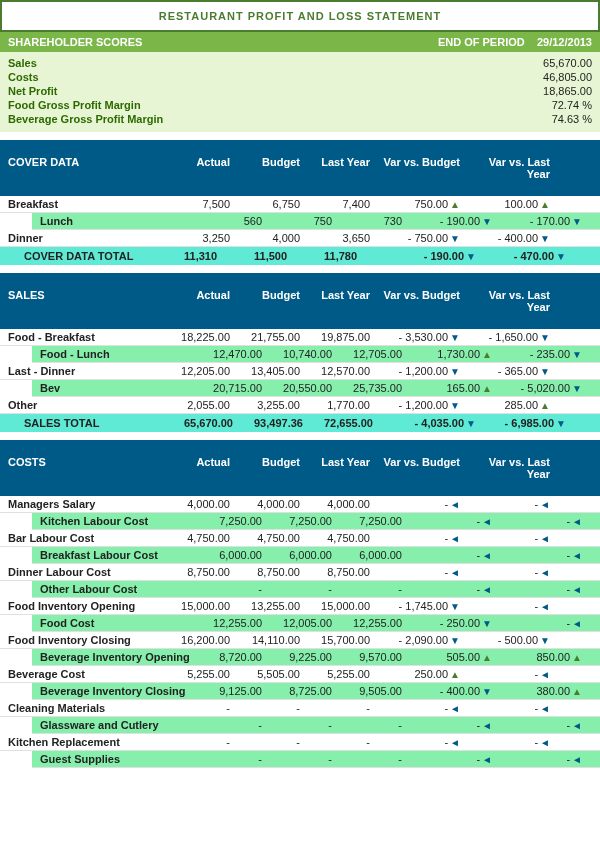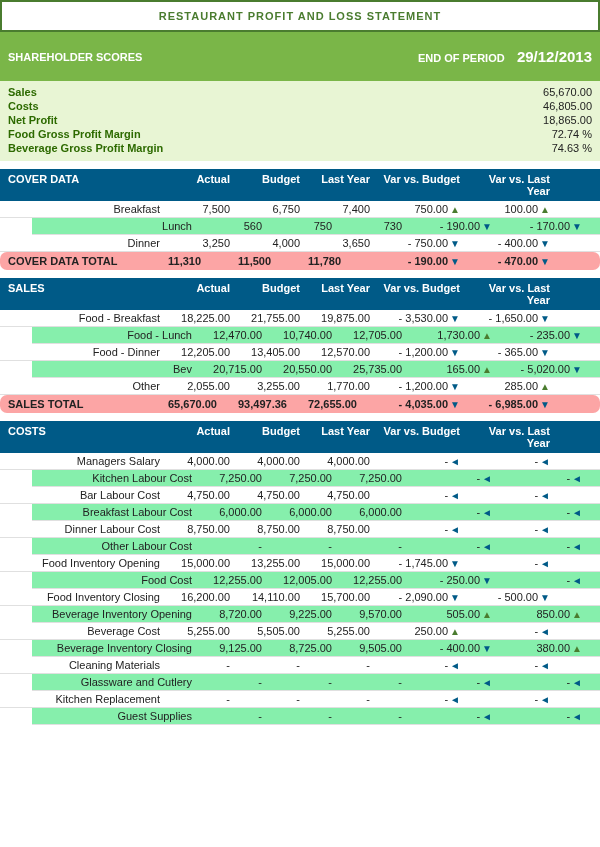--- a/index.html
+++ b/index.html
@@ -20,21 +20,21 @@
       color: #4a7c2f;
       padding: 8px 0;
       letter-spacing: 1px;
     }
     
     .shareholder-header {
       background: #7ab648;
       display: flex;
       justify-content: space-between;
       align-items: center;
-      padding: 16px 8px;
+      padding: 4px 8px;
       color: #fff;
       font-weight: bold;
       font-size: 11px;
     }
     .shareholder-body {
       background: #e8f5d4;
       padding: 4px 8px 6px 8px;
     }
     .shareholder-row {
       display: flex;
@@ -45,68 +45,67 @@
     .shareholder-label { color: #2d6a00; font-weight: bold; }
     .shareholder-value { color: #222; min-width: 100px; text-align: right; }
 
     
     .section-header {
       background: #005a87;
       color: #fff;
       font-weight: bold;
       font-size: 11px;
       display: grid;
-      padding: 4px 4px;
+      padding: 16px 4px;
       margin-top: 8px;
     }
     .section-header.with-cols {
       grid-template-columns: 160px 70px 70px 70px 90px 90px;
     }
     .section-header .col { text-align: right; padding: 0 4px; }
     .section-header .col:first-child { text-align: left; }
 
     
     .data-row {
       display: grid;
       grid-template-columns: 160px 70px 70px 70px 90px 90px;
       padding: 2px 4px;
       border-bottom: 1px solid #e0e0e0;
       background: #fff;
     }
     .data-row.alt { background: #86efac; margin-left: 32px; }
     .data-row .cell { text-align: right; padding: 0 4px; font-size: 11px; }
-    .data-row .cell:first-child { text-align: right; }
+    .data-row .cell:first-child { text-align: left; font-weight: bold; }
 
     
     .total-row {
       display: grid;
       grid-template-columns: 160px 70px 70px 70px 90px 90px;
-      padding: 3px 4px;
-      background: #fca5a5;
+      padding: 3px 20px;
+      background: #5eead4;
       font-weight: bold;
       font-size: 11px;
-      border-radius: 7px;
     }
     .total-row .cell { text-align: left; padding: 0 4px; }
     .total-row .cell:first-child { text-align: left; }
 
     
     .arrow-up { color: #4a7c2f; font-size: 10px; }
     .arrow-down { color: #005a87; font-size: 10px; }
     .arrow-left { color: #005a87; font-size: 10px; }
 
     .var-cell {
       display: flex;
       align-items: center;
       justify-content: flex-end;
       gap: 2px;
       font-size: 11px;
     }
 
-    .date-right { font-size: 15px; }
+    .date-right { font-size: 11px; }
   </style>
 </head>
 <body>
 
 <div class="main-title">RESTAURANT PROFIT AND LOSS STATEMENT</div>
 
 <div>
   <div class="shareholder-header">
     <span>SHAREHOLDER SCORES</span>
     <span>
@@ -203,21 +202,21 @@
     </div>
       <div class="data-row alt">
       <div class="cell">Food - Lunch</div>
       <div class="cell">12,470.00</div>
       <div class="cell">10,740.00</div>
       <div class="cell">12,705.00</div>
       <div class="cell var-cell"> 1,730.00 <span class="arrow-up">▲</span></div>
       <div class="cell var-cell">- 235.00 <span class="arrow-down">▼</span></div>
     </div>
       <div class="data-row">
-      <div class="cell">Food - Dinner</div>
+      <div class="cell">Last - Dinner</div>
       <div class="cell">12,205.00</div>
       <div class="cell">13,405.00</div>
       <div class="cell">12,570.00</div>
       <div class="cell var-cell">- 1,200.00 <span class="arrow-down">▼</span></div>
       <div class="cell var-cell">- 365.00 <span class="arrow-down">▼</span></div>
     </div>
       <div class="data-row alt">
       <div class="cell">Bev</div>
       <div class="cell">20,715.00</div>
       <div class="cell">20,550.00</div>

